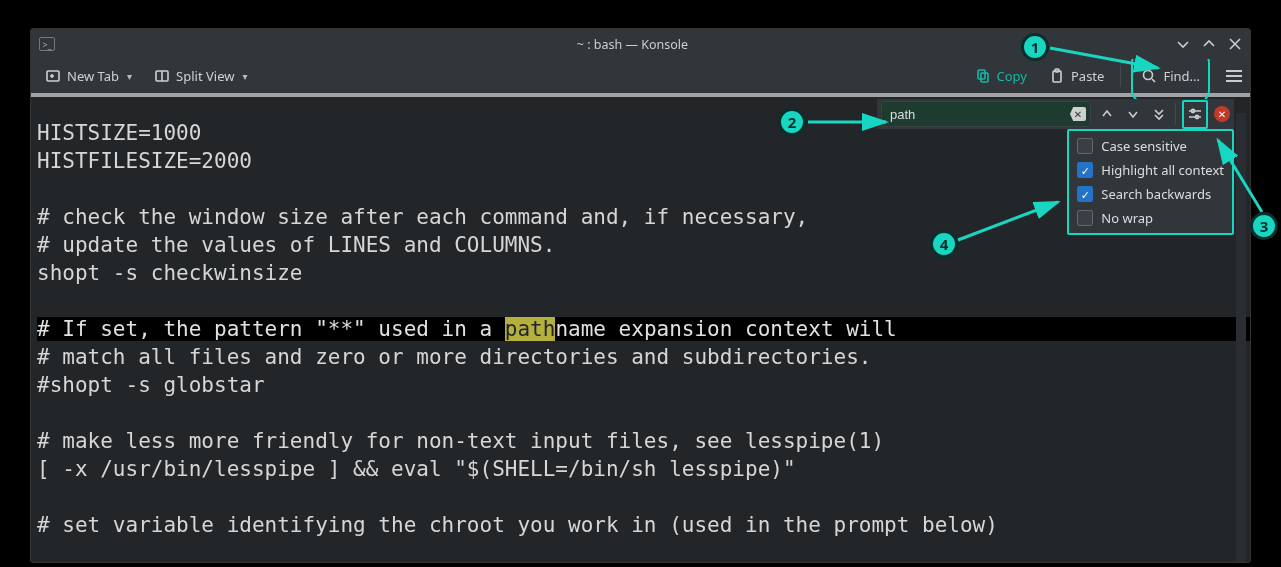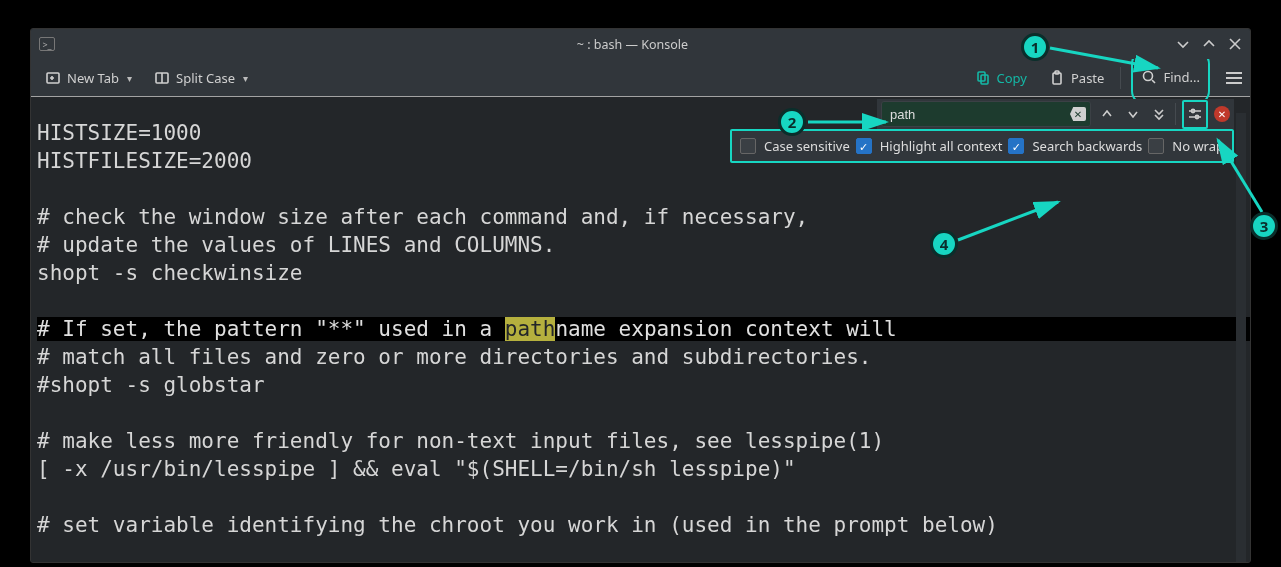--- a/index.html
+++ b/index.html
@@ -49,21 +49,21 @@
   }
   .win-btn {
     width: 18px; height: 18px;
     display: inline-flex; align-items: center; justify-content: center;
     color: #ccc; cursor: pointer;
   }
   
   .toolbar {
     height: 38px;
     background: #31363b;
-    border-bottom: 1px solid #a3a3a3;
+    border-bottom: 4px solid #a3a3a3;
     display: flex; align-items: center;
     padding: 0 8px;
     gap: 10px;
   }
   .tb-item {
     display: inline-flex; align-items: center;
     gap: 6px; color: #d0d0d0;
     font-size: 13px;
     padding: 4px 6px;
     cursor: pointer;
@@ -167,21 +167,21 @@
   }
   
   .options-panel {
     position: absolute;
     top: 100px;
     right: 16px;
     background: #31363b;
     border: 2px solid #17d6c2;
     border-radius: 2px;
     padding: 6px 8px;
-    display: flex; flex-direction: row;
+    display: flex; flex-direction: column;
     gap: 6px;
     z-index: 5;
   }
   .opt-row {
     display: flex; align-items: center; gap: 8px;
     color: #ddd; font-size: 13px;
   }
   .chk {
     width: 16px; height: 16px;
     border: 1px solid #666;
@@ -256,21 +256,21 @@
           <line x1="7" y1="6" x2="7" y2="10"></line>
         </svg>
       <span>New Tab</span>
       <span class="chev-small">▾</span>
     </div>
     <div class="tb-item">
       <svg class="svg-ic" viewBox="0 0 16 16">
           <rect x="2" y="3" width="12" height="10" rx="1"></rect>
           <line x1="8" y1="3" x2="8" y2="13"></line>
         </svg>
-      <span>Split Case</span>
+      <span>Split View</span>
       <span class="chev-small">▾</span>
     </div>
     <div class="spacer"></div>
     <div class="tb-item disabled">
       <svg class="svg-ic" viewBox="0 0 16 16">
           <rect x="3" y="2" width="7" height="9" rx="1"></rect>
           <rect x="6" y="5" width="7" height="9" rx="1"></rect>
         </svg>
       <span>Copy</span>
     </div>

